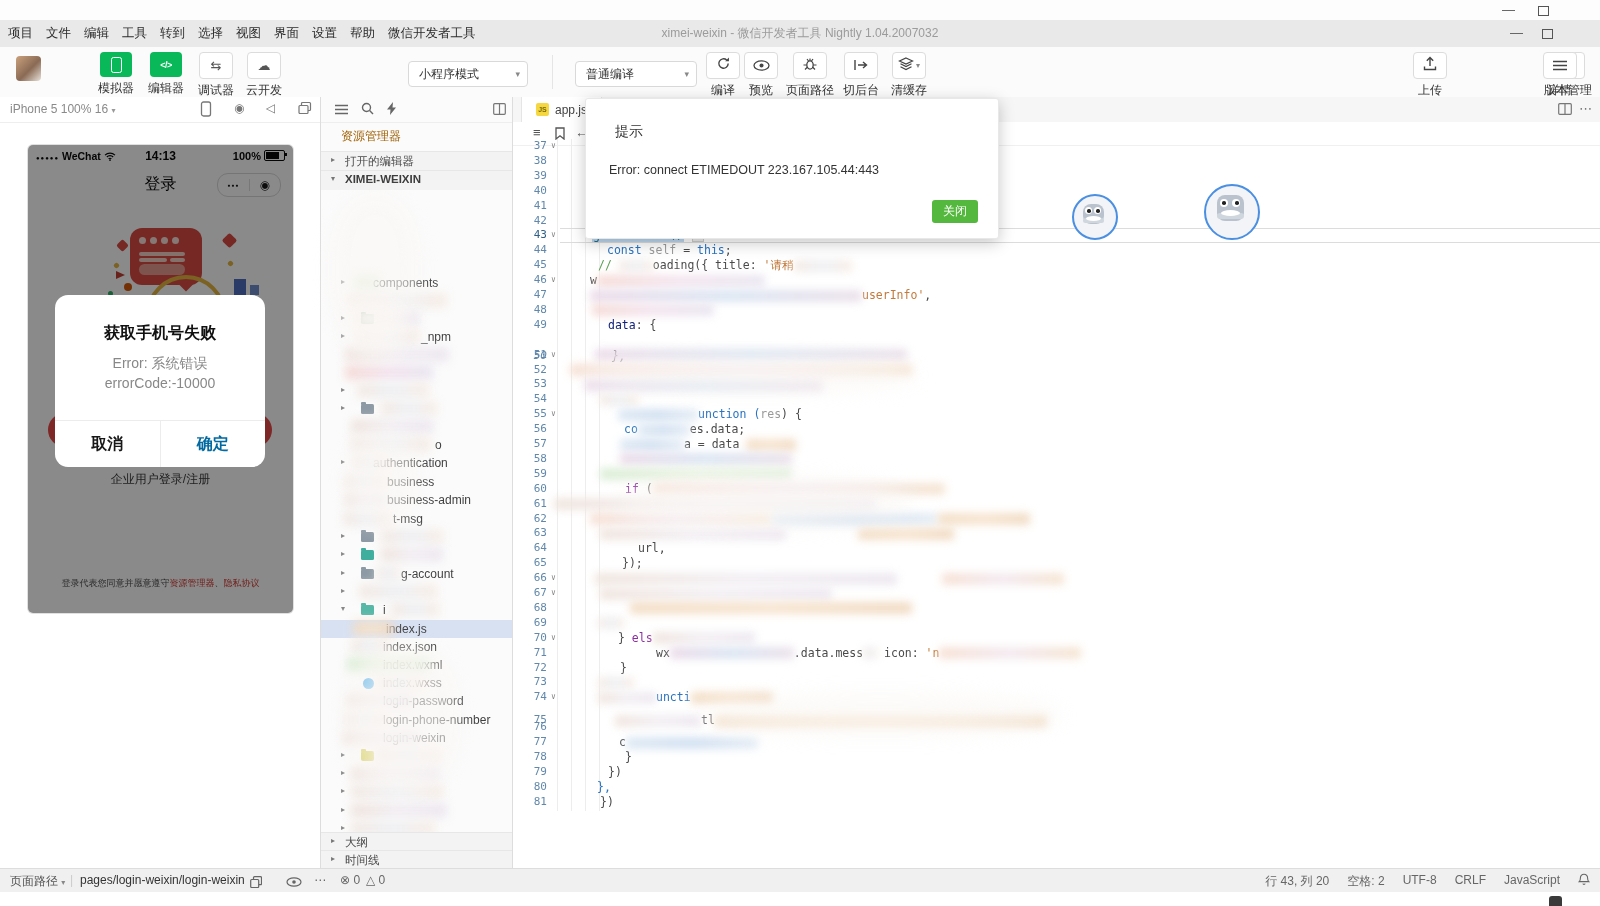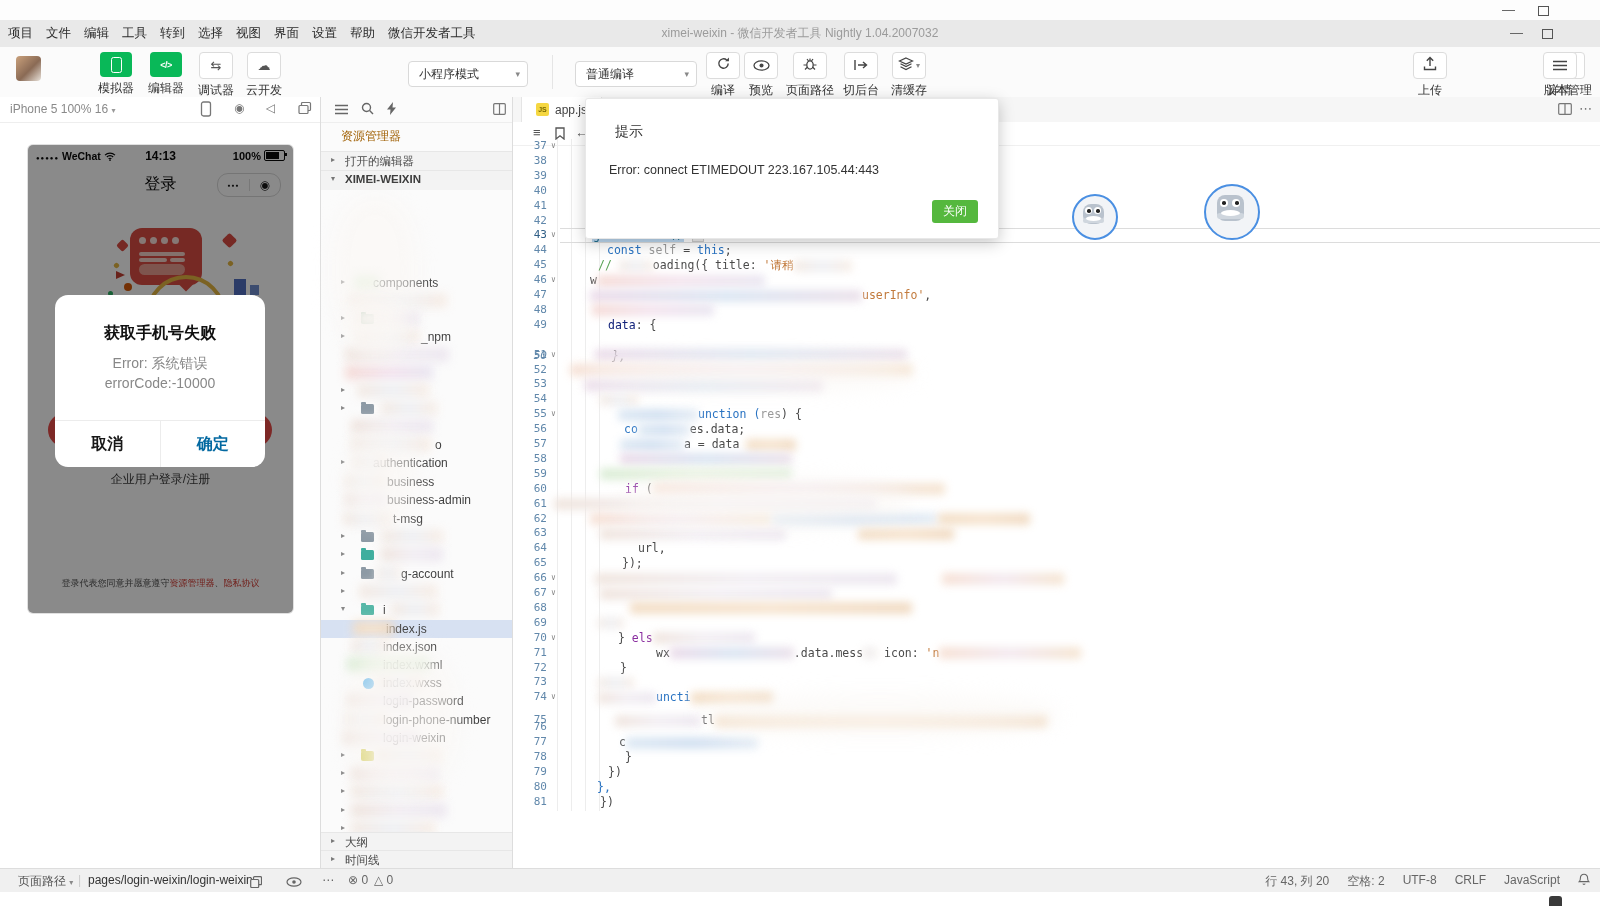--- a/index.html
+++ b/index.html
@@ -141,21 +141,21 @@
   .botscarf{position:absolute;background:#cfd6de;border-radius:3px;}
   
   #modal{left:585px;top:98px;width:412px;height:139px;background:#fff;border-radius:3px;z-index:40;
          box-shadow:0 4px 16px rgba(0,0,0,.22);border:1px solid #e8e8e8;}
   #modal-title{position:absolute;left:29px;top:24px;font-size:14px;color:#333;}
   #modal-msg{position:absolute;left:23px;top:64px;font-size:12.5px;color:#333;}
   #modal-close{position:absolute;right:20px;bottom:15px;width:46px;height:23px;background:#55b83e;color:#fff;
                font-size:12px;text-align:center;line-height:23px;border-radius:3px;}
   
   #statusbar{left:0;top:868px;width:1600px;height:24px;background:#f0f0f0;border-top:1px solid #ddd;font-size:12px;color:#555;}
-  .sbl{position:absolute;top:4px;white-space:nowrap;margin-left:8px;}
+  .sbl{position:absolute;top:4px;white-space:nowrap;}
   #sb-right{position:absolute;right:10px;top:4px;display:flex;gap:18px;color:#666;}
   #below-strip{left:0;top:892px;width:1600px;height:14px;background:#fff;}
   #corner-ic{left:1549px;top:896px;width:13px;height:13px;border-radius:3px;background:#3a3a3a;z-index:2;}
 </style>
 </head>
 <body>
 
 <div id="app">
 
   <div class="abs" id="thinbar">

